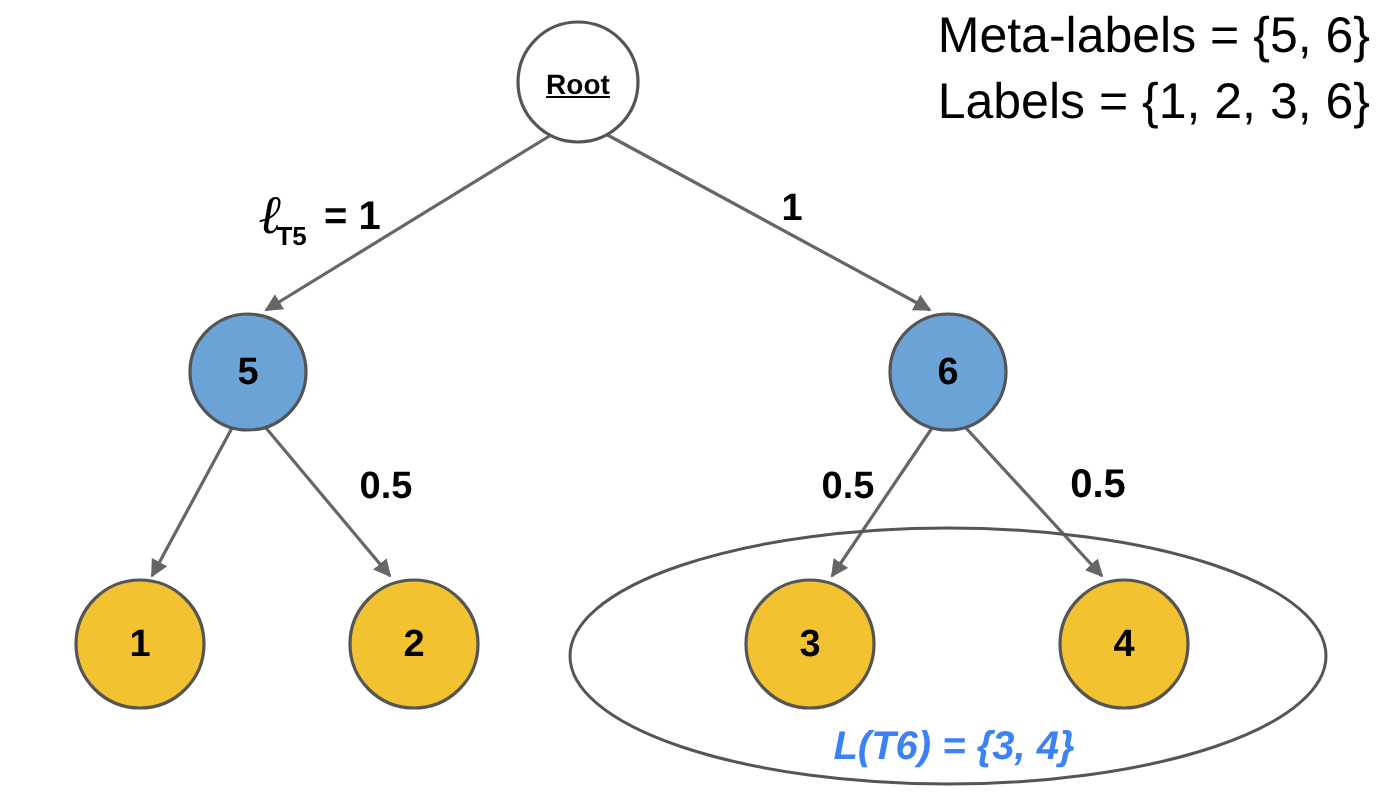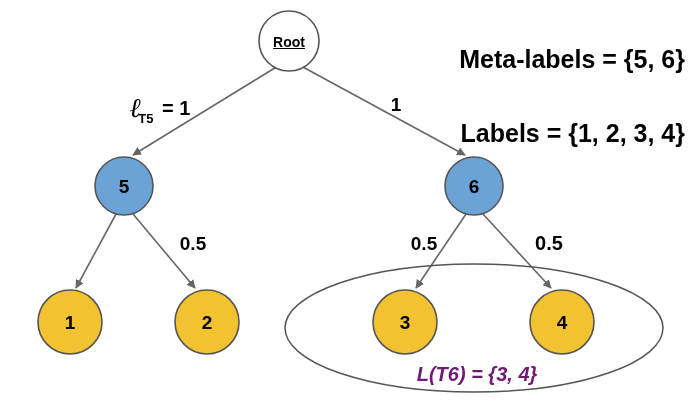--- a/index.html
+++ b/index.html
@@ -27,21 +27,21 @@
   .legend {
     position: absolute;
     right: 8px;
     top: 2px;
     text-align: right;
     font-size: 25px;
     line-height: 1.32;
     color: #000000;
     white-space: nowrap;
   }
-  .legend div { font-weight: 700; margin-top: 41px; }
+  .legend div { font-weight: 400; }
 
   .node-label {
     position: absolute;
     transform: translate(-50%, -50%);
     font-weight: bold;
     color: #000000;
     text-align: center;
     white-space: nowrap;
     pointer-events: none;
   }
@@ -75,21 +75,21 @@
     position: relative;
     left: -3px;
     top: 3px;
   }
   .group-caption {
     position: absolute;
     transform: translate(-50%, -50%);
     font-size: 20px;
     font-weight: bold;
     font-style: italic;
-    color: #701a75;
+    color: #3b82f6;
     white-space: nowrap;
   }
 </style>
 </head>
 <body>
 
 <div id="canvas">
 
   <svg id="diagram-svg" viewBox="0 0 693 405">
     <defs>
@@ -125,21 +125,21 @@
     <circle cx="474" cy="186" r="29" fill="#6BA3D6" stroke="#555555" stroke-width="1.6"></circle>
 
     <circle cx="70" cy="322" r="32" fill="#F2C230" stroke="#555555" stroke-width="1.6"></circle>
     <circle cx="207" cy="322" r="32" fill="#F2C230" stroke="#555555" stroke-width="1.6"></circle>
     <circle cx="405" cy="322" r="32" fill="#F2C230" stroke="#555555" stroke-width="1.6"></circle>
     <circle cx="562" cy="322" r="32" fill="#F2C230" stroke="#555555" stroke-width="1.6"></circle>
   </svg>
 
   <div class="legend">
     <div>Meta-labels = {5, 6}</div>
-    <div>Labels = {1, 2, 3, 4}</div>
+    <div>Labels = {1, 2, 3, 6}</div>
   </div>
 
   <div class="node-label root" style="left:289px; top:42px;text-decoration:underline;">Root</div>
 
   <div class="node-label inner" style="left:124px; top:187px;">5</div>
   <div class="node-label inner" style="left:474px; top:187px;">6</div>
 
   <div class="node-label leaf" style="left:70px; top:323px;">1</div>
   <div class="node-label leaf" style="left:207px; top:323px;">2</div>
   <div class="node-label leaf" style="left:405px; top:323px;">3</div>

